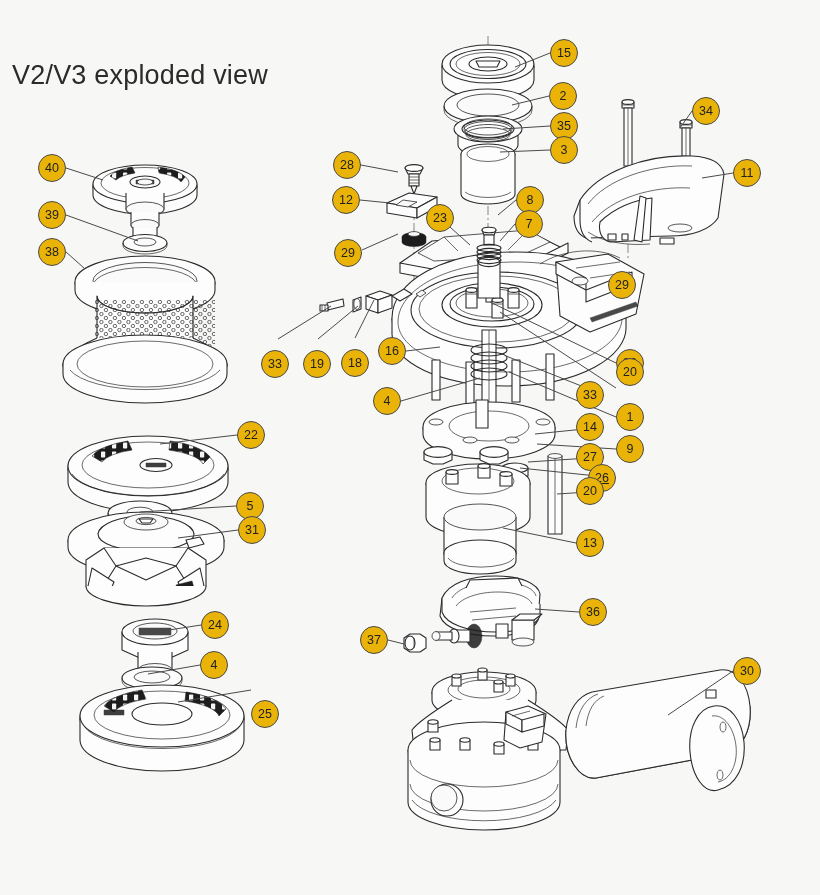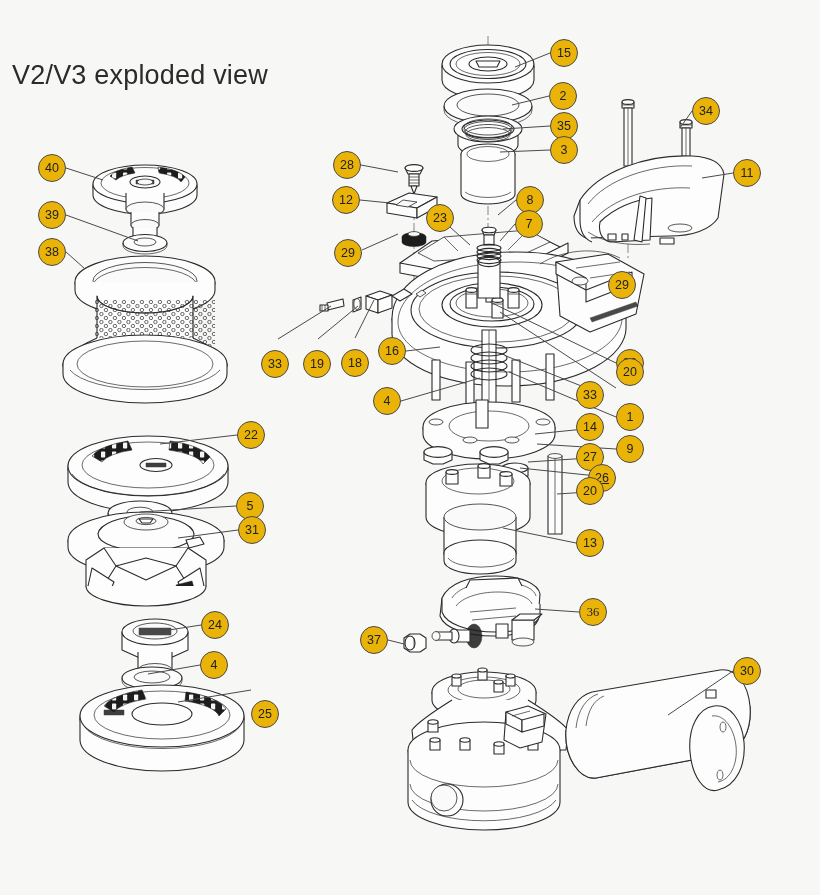--- a/index.html
+++ b/index.html
@@ -592,16 +592,16 @@
     <div class="callout" style="left: 616px; top: 349px;">32</div>
     <div class="callout" style="left: 616px; top: 358px;">20</div>
     <div class="callout" style="left: 576px; top: 381px;">33</div>
     <div class="callout" style="left: 616px; top: 403px;">1</div>
     <div class="callout" style="left: 576px; top: 413px;">14</div>
     <div class="callout" style="left: 616px; top: 435px;">9</div>
     <div class="callout" style="left: 576px; top: 443px;">27</div>
     <div class="callout" style="left: 588px; top: 464px; text-decoration: underline;">26</div>
     <div class="callout" style="left: 576px; top: 477px;">20</div>
     <div class="callout" style="left: 576px; top: 529px;">13</div>
-    <div class="callout" style="left: 579px; top: 598px; font-family: Liberation Serif, serif;">36</div>
+    <div class="callout" style="left: 579px; top: 598px;">36</div>
     <div class="callout" style="left: 360px; top: 626px;">37</div>
     <div class="callout" style="left: 733px; top: 657px;">30</div>
   </div>
 
 </body></html>

